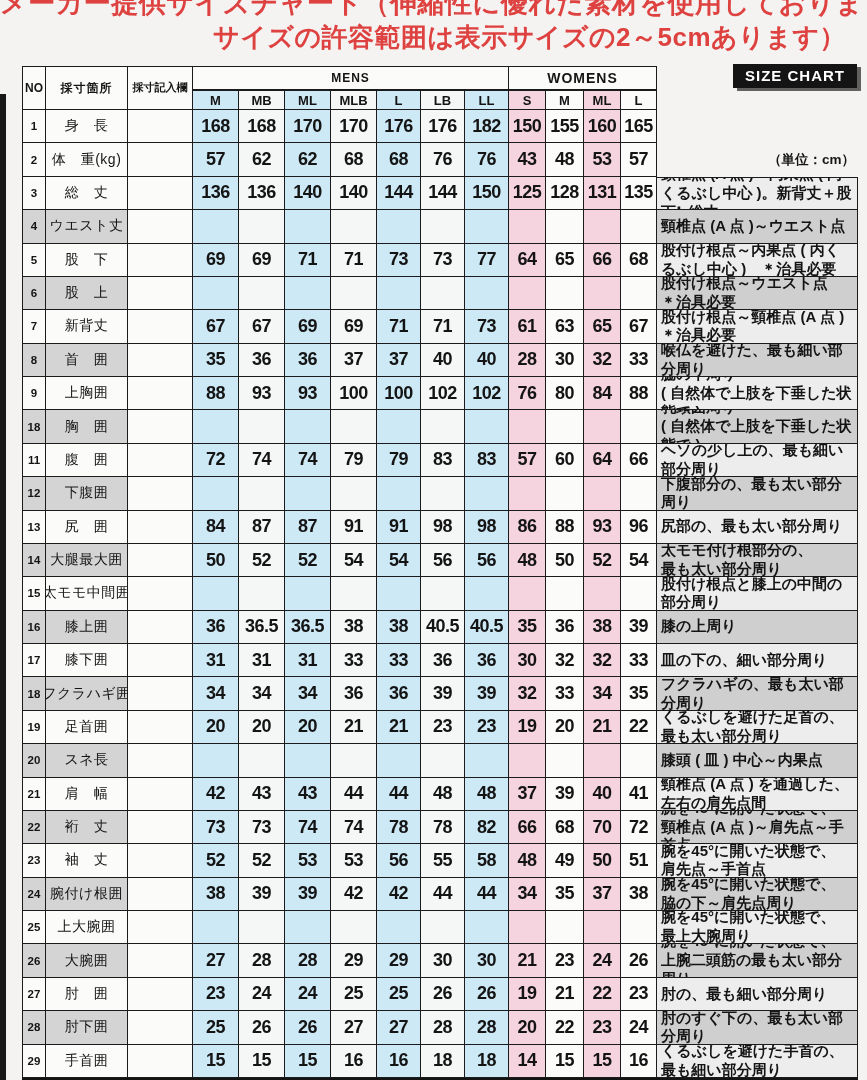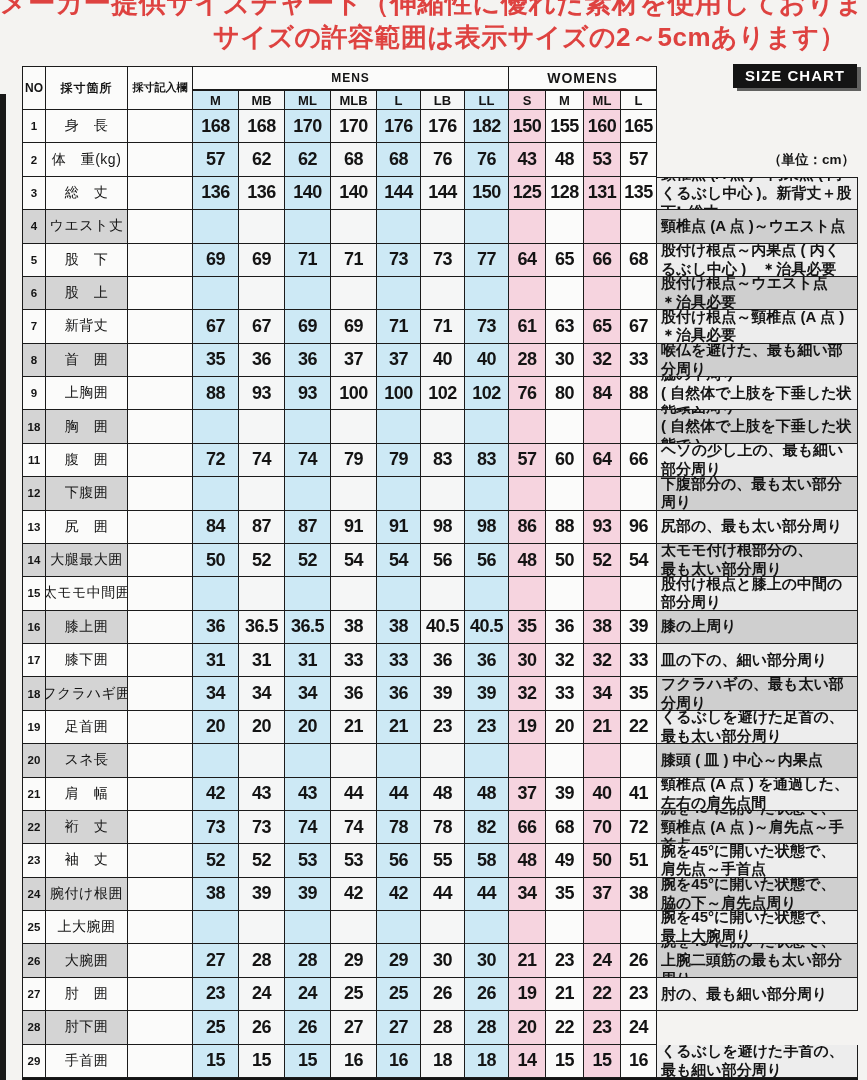--- a/index.html
+++ b/index.html
@@ -580,20 +580,21 @@
           <div class="cell val m">26</div>
           <div class="cell val m alt">26</div>
           <div class="cell val m">27</div>
           <div class="cell val m alt">27</div>
           <div class="cell val m">28</div>
           <div class="cell val m alt">28</div>
           <div class="cell val w alt">20</div>
           <div class="cell val w">22</div>
           <div class="cell val w alt">23</div>
           <div class="cell val w">24</div>
+          <div class="cell note has-note">肘のすぐ下の、最も太い部分周り</div>
         </div>
         <div class="row">
           <div class="cell no">29</div>
           <div class="cell part">手首囲</div>
           <div class="cell entry"></div>
           <div class="cell val m alt">15</div>
           <div class="cell val m">15</div>
           <div class="cell val m alt">15</div>
           <div class="cell val m">16</div>
           <div class="cell val m alt">16</div>

